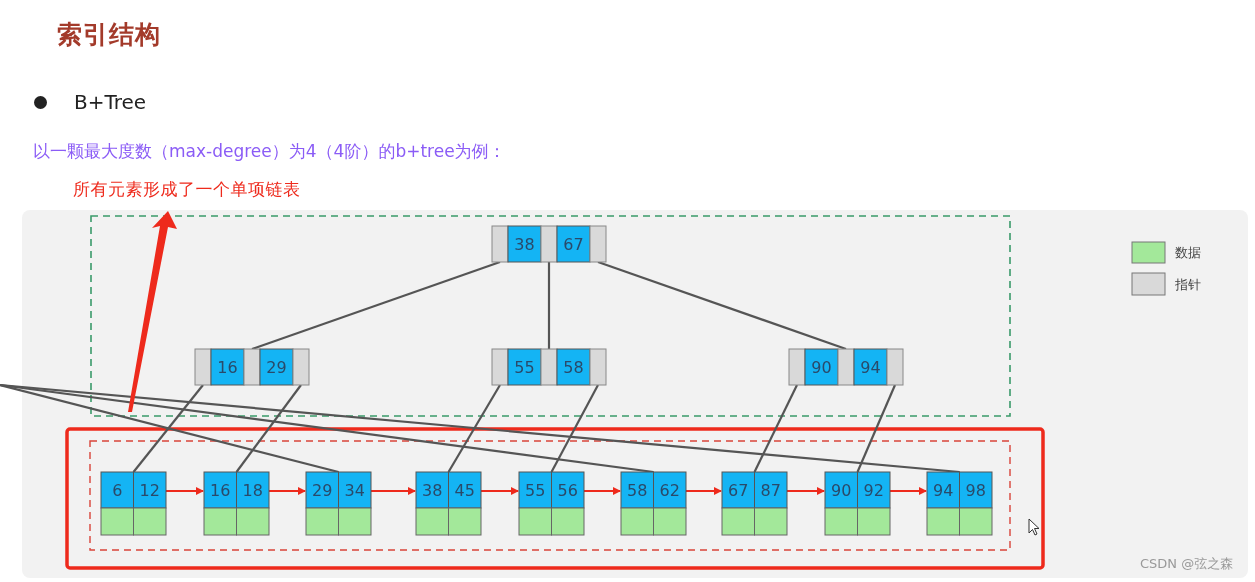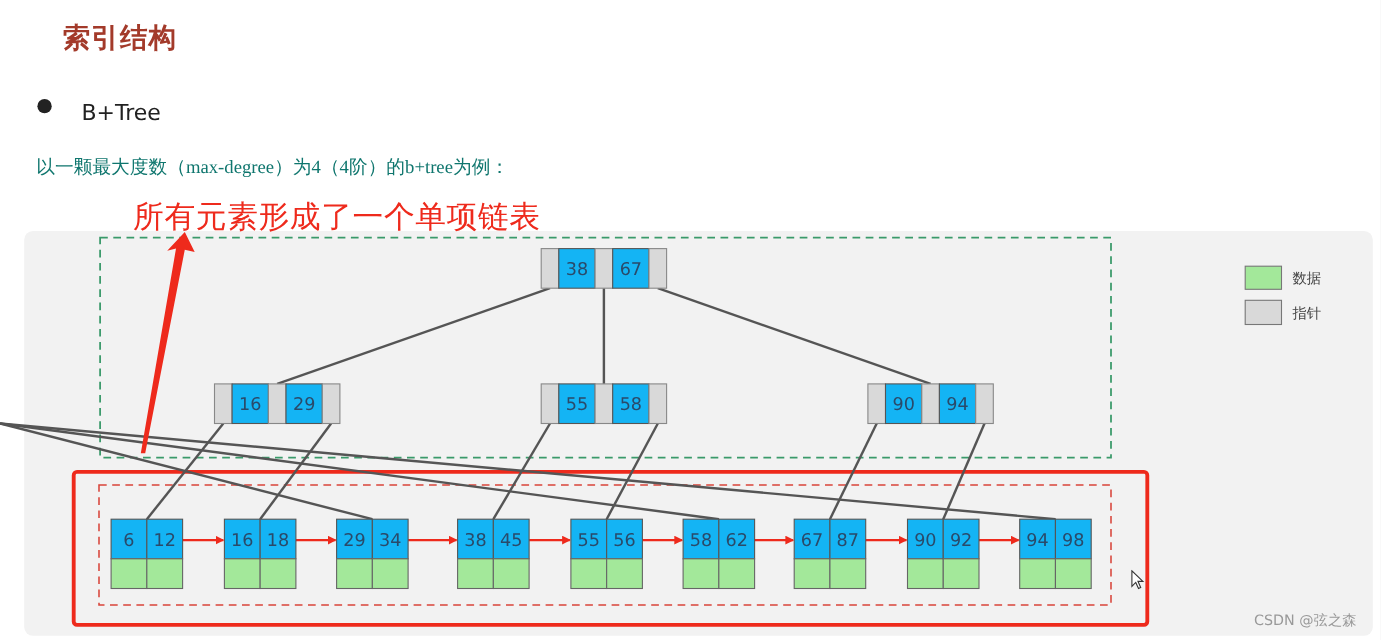--- a/index.html
+++ b/index.html
@@ -1,23 +1,23 @@
 <!DOCTYPE html>
 <html><head>
 <meta charset="utf-8">
 <style>
   html, body { margin:0; padding:0; }
   body { width:1255px; height:582px; background:#ffffff; position:relative; overflow:hidden;
          font-family:"DejaVu Sans","Liberation Sans",sans-serif; }
   .title { position:absolute; left:33px; top:18px; font-size:25px; font-weight:bold; color:#a33a2a; letter-spacing:1px;margin-left:24px; }
-  .bullet-row { position:absolute; left:34px; top:90px; display:flex; align-items:flex-start; }
+  .bullet-row { position:absolute; left:34px; top:90px; display:flex; align-items:center; }
   .bullet-dot { width:13px; height:13px; border-radius:50%; background:#222; margin-right:27px; }
   .bullet-text { font-size:20px; color:#222; }
-  .desc { position:absolute; left:33px; top:140px; font-size:17px; color:#0f766e;font-family:Liberation Serif, serif; }
-  .annot { position:absolute; left:73px; top:178px; font-size:28px; color:#ee2a1c; letter-spacing:0.5px;margin-left:48px; }
+  .desc { position:absolute; left:33px; top:140px; font-size:17px; color:#8b5cf6; }
+  .annot { position:absolute; left:73px; top:178px; font-size:17px; color:#ee2a1c; letter-spacing:0.5px; }
   .panel { position:absolute; left:22px; top:210px; width:1226px; height:368px; background:#f2f2f2; border-radius:8px; }
   svg.diagram { position:absolute; left:0; top:0; }
   .key-text { font-family:"DejaVu Sans","Liberation Sans",sans-serif; font-size:16px; fill:#2a4a6a; }
   .legend-text { font-family:"DejaVu Sans","Liberation Sans",sans-serif; font-size:13px; fill:#444; }
   .watermark { position:absolute; left:1140px; top:555px; font-size:13px; color:#999;text-align:center; }
   .cursor { position:absolute; left:1028px; top:518px; }
 </style>
 </head>
 <body>
 

